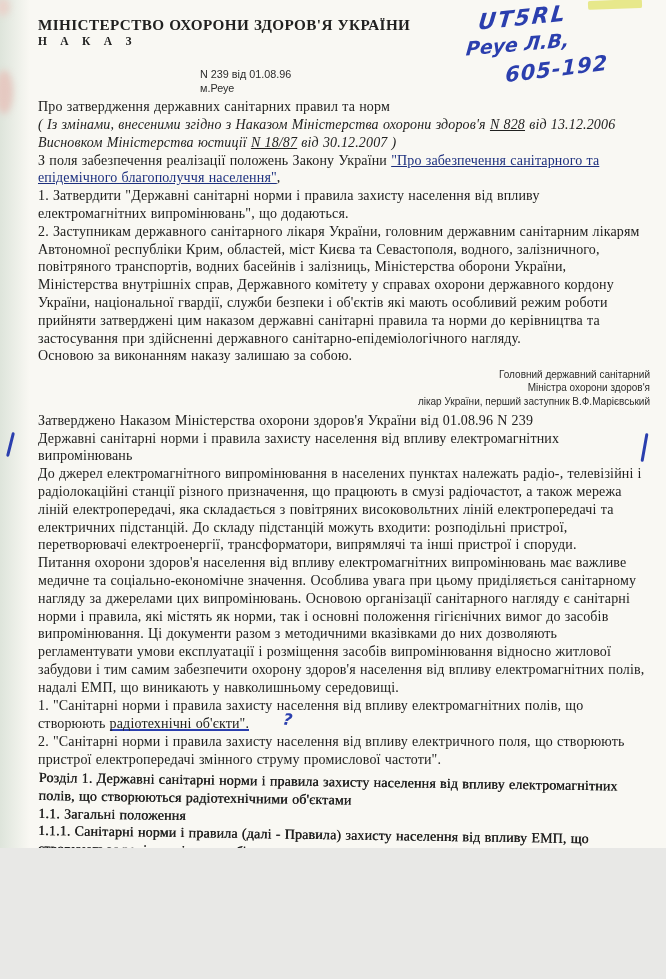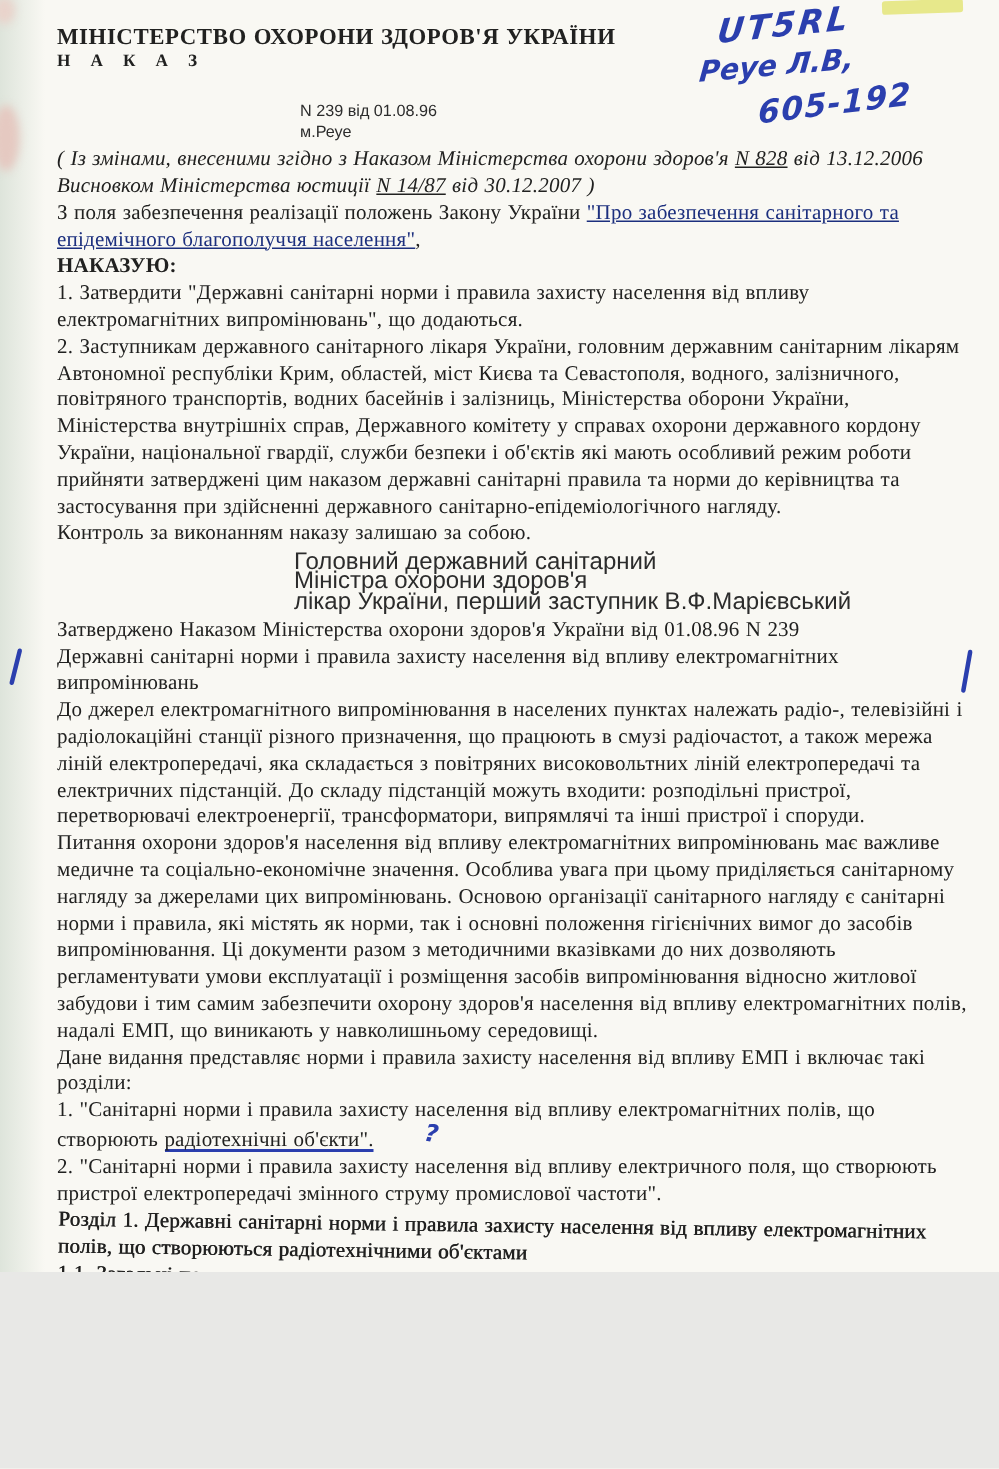--- a/index.html
+++ b/index.html
@@ -24,22 +24,22 @@
   p{margin:0;}
   .ministry{font-size:15.2px;font-weight:bold;letter-spacing:.4px;line-height:17px;}
   .order-label{font-size:11.5px;font-weight:bold;letter-spacing:5px;line-height:15px;margin-top:1px;}
   .reg-block{display:flex;font-family:"Liberation Sans",sans-serif;font-size:10.8px;
              line-height:13.4px;margin:6px 0 3px 162px;color:#2c2c2c;letter-spacing:0;word-spacing:0;}
   .reg-left{width:118px;padding-top:13.4px;flex:none;}
   .amendment{font-style:italic;}
   .u{text-decoration:underline;}
   .navy{color:#1c2f7e;}
   .bold{font-weight:bold;}
-  .signature{margin:3px 0 4px 158px;font-family:"Liberation Sans",sans-serif;font-size:16px;
-             line-height:13.2px;color:#2c2c2c;letter-spacing:0;word-spacing:0;}
+  .signature{margin:3px 0 4px 158px;font-family:"Liberation Sans",sans-serif;font-size:10px;
+             line-height:13.2px;color:#2c2c2c;letter-spacing:0;word-spacing:0;text-align:right;}
   .rel{position:relative;font-family:Liberation Serif, serif;}
   
   .pen-underline{background-image:linear-gradient(#2b3fae,#2b3fae);background-size:100% 2px;
                  background-repeat:no-repeat;background-position:0 97%;}
   .pen-slash{position:absolute;width:3px;background:#2b3fae;border-radius:2px;}
   .pen-slash-left{left:-29px;top:2px;height:25px;transform:rotate(14deg);}
   .pen-slash-right{left:605px;top:3px;height:29px;transform:rotate(10deg);}
   .hand{position:absolute;color:#2b3fae;font-family:"DejaVu Sans",sans-serif;font-style:italic;
         font-weight:bold;white-space:nowrap;}
   .hw1{left:478px;top:5px;font-size:22px;letter-spacing:2px;transform:rotate(-6deg) skewX(-12deg);}
@@ -67,44 +67,43 @@
     <div class="ministry">МІНІСТЕРСТВО ОХОРОНИ ЗДОРОВ'Я УКРАЇНИ</div>
     <div class="order-label">Н А К А З</div>
 
     <div class="reg-block">
       <div class="reg-left">
         <div>N 239 від 01.08.96</div>
         <div>м.Реуе</div>
       </div>
     </div>
 
+    <p>Про затвердження державних санітарних правил та норм</p>
 
-    <p class="amendment"><span>( Із змінами, внесеними згідно з Наказом Міністерства охорони здоров'я </span><span class="u">N 828</span><span> від 13.12.2006 Висновком Міністерства юстиції </span><span class="u">N 14/87</span><span> від 30.12.2007 )</span></p>
+    <p class="amendment"><span>( Із змінами, внесеними згідно з Наказом Міністерства охорони здоров'я </span><span class="u">N 828</span><span> від 13.12.2006 Висновком Міністерства юстиції </span><span class="u">N 18/87</span><span> від 30.12.2007 )</span></p>
 
     <p><span>З поля забезпечення реалізації положень Закону України </span><span class="u navy">"Про забезпечення санітарного та епідемічного благополуччя населення"</span><span>,</span></p>
 
-    <p class="bold">НАКАЗУЮ:</p>
 
     <p>1. Затвердити "Державні санітарні норми і правила захисту населення від впливу електромагнітних випромінювань", що додаються.</p>
     <p>2. Заступникам державного санітарного лікаря України, головним державним санітарним лікарям Автономної республіки Крим, областей, міст Києва та Севастополя, водного, залізничного, повітряного транспортів, водних басейнів і залізниць, Міністерства оборони України, Міністерства внутрішніх справ, Державного комітету у справах охорони державного кордону України, національної гвардії, служби безпеки і об'єктів які мають особливий режим роботи прийняти затверджені цим наказом державні санітарні правила та норми до керівництва та застосування при здійсненні державного санітарно-епідеміологічного нагляду.</p>
-    <p>Контроль за виконанням наказу залишаю за собою.</p>
+    <p>Основою за виконанням наказу залишаю за собою.</p>
 
     <div class="signature">
       <div>Головний державний санітарний</div>
       <div>Міністра охорони здоров'я</div>
       <div>лікар України, перший заступник В.Ф.Марієвський</div>
     </div>
 
     <p>Затверджено Наказом Міністерства охорони здоров'я України від 01.08.96 N 239</p>
 
     <p class="rel"><span>Державні санітарні норми і правила захисту населення від впливу електромагнітних випромінювань</span><span class="pen-slash pen-slash-left"></span><span class="pen-slash pen-slash-right"></span></p>
 
     <p>До джерел електромагнітного випромінювання в населених пунктах належать радіо-, телевізійні і радіолокаційні станції різного призначення, що працюють в смузі радіочастот, а також мережа ліній електропередачі, яка складається з повітряних високовольтних ліній електропередачі та електричних підстанцій. До складу підстанцій можуть входити: розподільні пристрої, перетворювачі електроенергії, трансформатори, випрямлячі та інші пристрої і споруди.</p>
     <p>Питання охорони здоров'я населення від впливу електромагнітних випромінювань має важливе медичне та соціально-економічне значення. Особлива увага при цьому приділяється санітарному нагляду за джерелами цих випромінювань. Основою організації санітарного нагляду є санітарні норми і правила, які містять як норми, так і основні положення гігієнічних вимог до засобів випромінювання. Ці документи разом з методичними вказівками до них дозволяють регламентувати умови експлуатації і розміщення засобів випромінювання відносно житлової забудови і тим самим забезпечити охорону здоров'я населення від впливу електромагнітних полів, надалі ЕМП, що виникають у навколишньому середовищі.</p>
-    <p>Дане видання представляє норми і правила захисту населення від впливу ЕМП і включає такі розділи:</p>
 
     <p><span>1. "Санітарні норми і правила захисту населення від впливу електромагнітних полів, що створюють </span><span class="pen-underline">радіотехнічні об'єкти".</span><span class="hand-inline">?</span></p>
 
     <p>2. "Санітарні норми і правила захисту населення від впливу електричного поля, що створюють пристрої електропередачі змінного струму промислової частоти".</p>
 
     <div class="tilt thick">
       <p>Розділ 1. Державні санітарні норми і правила захисту населення від впливу електромагнітних полів, що створюються радіотехнічними об'єктами</p>
       <p>1.1. Загальні положення</p>
       <p><span>1.1.1. Санітарні норми і правила (далі - Правила) захисту населення від впливу ЕМП, що створюються </span><span class="pen-underline">радіотехнічними об'єктами, надалі РТО</span><span>, визначають гігієнічні вимоги до передавальних радіо-, телевізійних станцій та інших об'єктів, які випромінюють електромагнітну енергію в навколишнє середовище. Правила поширюються на існуючу житлову забудову, забудову</span></p>
     </div>

